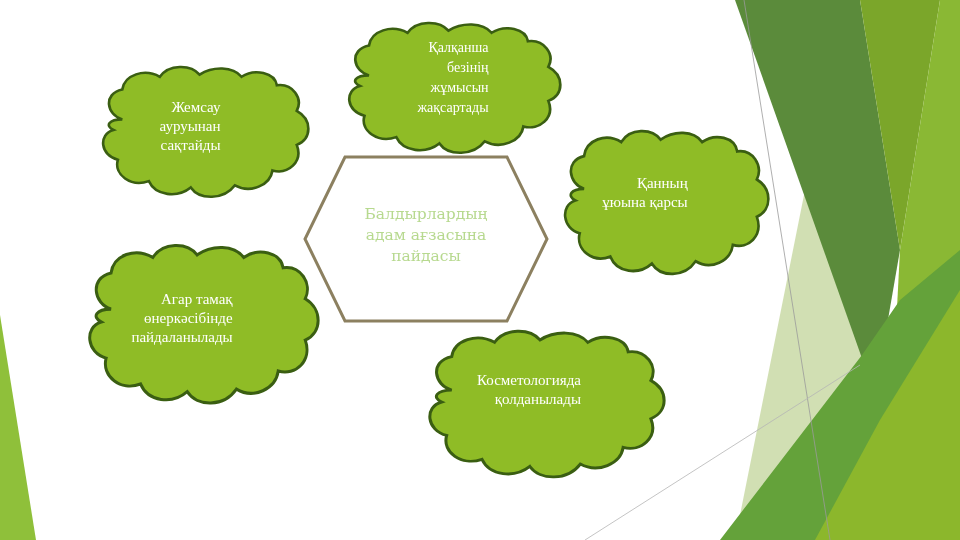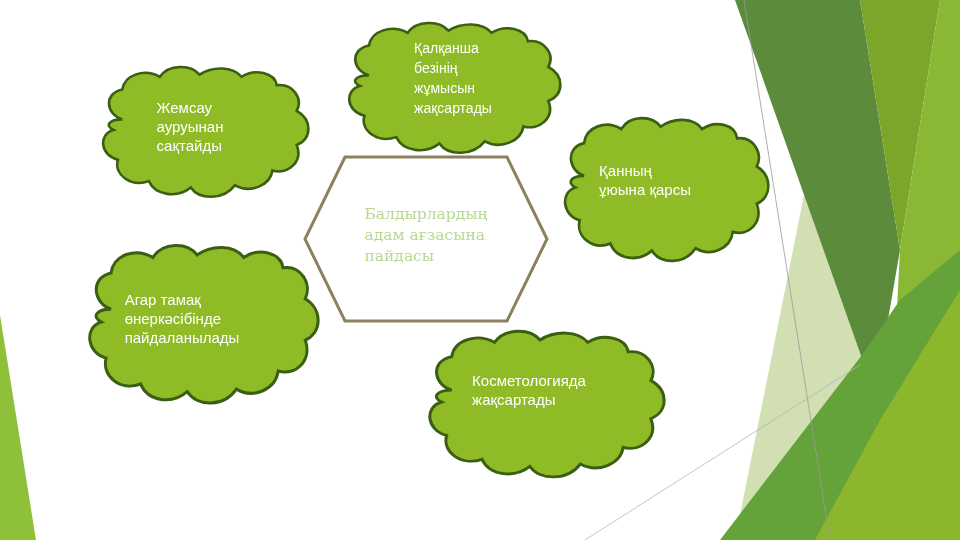--- a/index.html
+++ b/index.html
@@ -9,30 +9,30 @@
       font-family: "Liberation Sans", "DejaVu Sans", sans-serif;
     }
     #deco { position: absolute; left: 0; top: 0; width: 960px; height: 540px; }
     .cloud {
       position: absolute;
     }
     .cloud svg { position: absolute; left: 0; top: 0; overflow: visible; }
     .cloud-text {
       position: absolute; left: 0; top: 0; width: 100%; height: 100%;
       display: flex; align-items: center; justify-content: center;
-      text-align: left; color: #ffffff; font-size: 15px; line-height: 19px;
-      font-family: Liberation Sans, sans-serif;
+      text-align: right; color: #ffffff; font-size: 15px; line-height: 19px;
+      font-family: Liberation Serif, serif;
       white-space: pre-line;
     }
     .hex { position: absolute; left: 303px; top: 155px; width: 246px; height: 168px; }
     .hex svg { position: absolute; left: 0; top: 0; }
     .hex-text {
       position: absolute; left: 0; top: 0; width: 100%; height: 100%;
       display: flex; align-items: center; justify-content: center;
-      text-align: left; font-family: "DejaVu Serif", serif;
+      text-align: center; font-family: "DejaVu Serif", serif;
       font-size: 15.5px; line-height: 21px; white-space: pre-line;
     }
   </style>
 </head>
 <body>
 
 <svg id="deco" viewBox="0 0 960 540">
 
   <polygon points="0,315 0,540 36,540" fill="#8fc03a"></polygon>
 
@@ -69,21 +69,21 @@
 
 <div class="cloud" style="left:98px; top:64px; width:212px; height:132px;">
   <svg width="212" height="132" viewBox="0 0 192 124" preserveAspectRatio="none">
     <use href="#cloudPath" fill="#8fbc26" stroke="#3a5e12" stroke-width="2.4"></use>
   </svg>
   <div class="cloud-text" style="margin-left:-14px; margin-top:-4px;">Жемсау
 ауруынан
 сақтайды</div>
 </div>
 
-<div class="cloud" style="left:560px; top:115px; width:210px; height:145px;">
+<div class="cloud" style="left:560px; top:128px; width:210px; height:145px;">
   <svg width="210" height="145" viewBox="0 0 192 124" preserveAspectRatio="none">
     <use href="#cloudPath" fill="#8fbc26" stroke="#3a5e12" stroke-width="2.4"></use>
   </svg>
   <div class="cloud-text" style="margin-left:-20px; margin-top:-8px;">Қанның
 ұюына  қарсы</div>
 </div>
 
 <div class="cloud" style="left:84px; top:242px; width:236px; height:160px;">
   <svg width="236" height="160" viewBox="0 0 192 124" preserveAspectRatio="none">
     <use href="#cloudPath" fill="#8fbc26" stroke="#3a5e12" stroke-width="2.4"></use>
@@ -91,21 +91,21 @@
   <div class="cloud-text" style="margin-left:-20px; margin-top:-4px;">Агар тамақ
 өнеркәсібінде
 пайдаланылады</div>
 </div>
 
 <div class="cloud" style="left:424px; top:328px; width:242px; height:148px;">
   <svg width="242" height="148" viewBox="0 0 192 124" preserveAspectRatio="none">
     <use href="#cloudPath" fill="#8fbc26" stroke="#3a5e12" stroke-width="2.4"></use>
   </svg>
   <div class="cloud-text" style="margin-left:-16px; margin-top:-12px;">Косметологияда
-жақсартады</div>
+қолданылады</div>
 </div>
 
 <div class="hex">
   <svg width="246" height="168" viewBox="0 0 246 168">
     <polygon points="42,2 204,2 244,84 204,166 42,166 2,84" fill="#ffffff" stroke="#8c8060" stroke-width="3"></polygon>
   </svg>
   <div class="hex-text" style="color:#b7d98f; margin-top:-4px;">Балдырлардың
 адам ағзасына
 пайдасы</div>
 </div>

